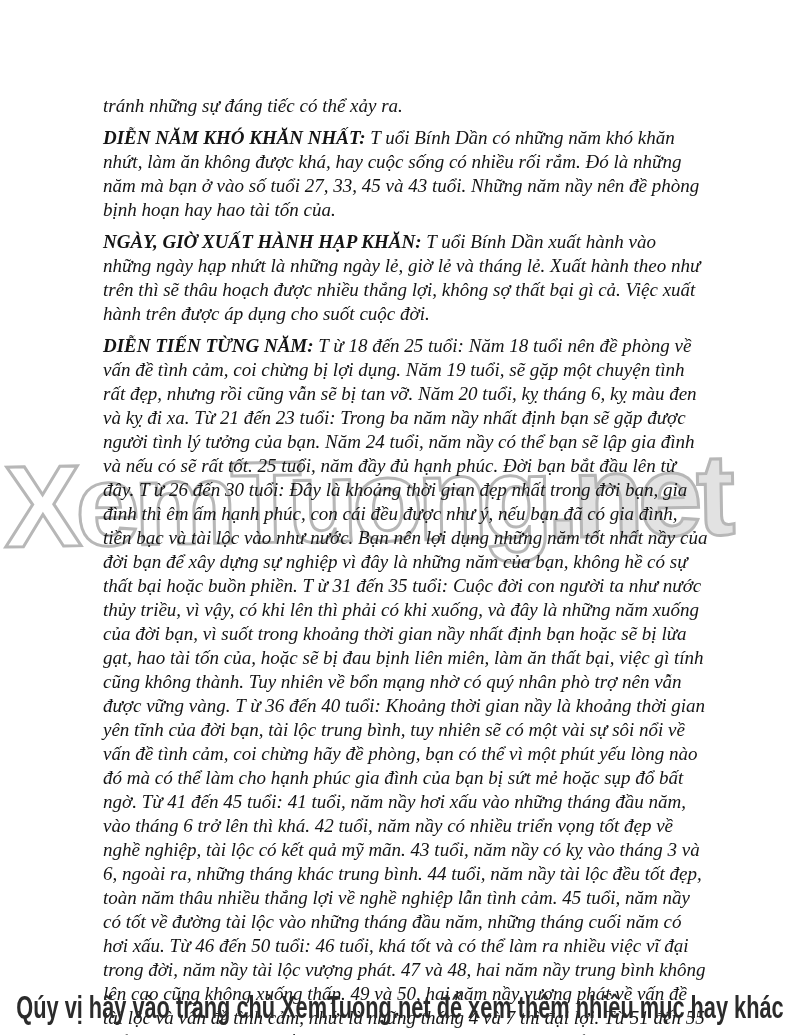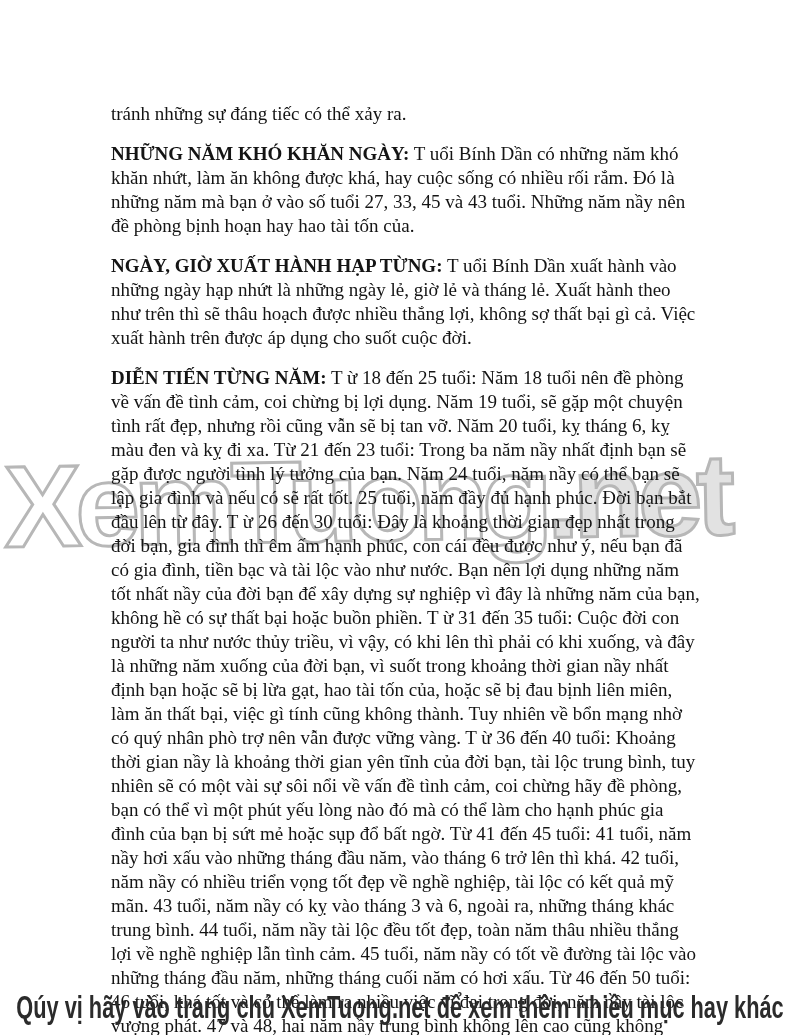--- a/index.html
+++ b/index.html
@@ -41,21 +41,21 @@
     position: absolute;
     left: 95px;
     top: 86px;
     width: 622px;
     z-index: 1;
     font-size: 19px;
     line-height: 24px;
     color: #141414;
     text-align: left;
   }
-  .doc p { margin: 16px; }
+  .doc p { margin: 8px; font-style: italic; }
   .doc b { font-weight: bold; }
 
   
   .footer {
     position: absolute;
     top: 988px;
     left: 50%;
     z-index: 2;
     transform: translateX(-50%) scaleX(0.68);
     transform-origin: center top;
@@ -69,20 +69,20 @@
 </style>
 </head>
 <body>
 
 <div class="watermark">
   <span class="wm-main">XemTuong</span><span class="wm-suffix">.net</span>
 </div>
 
 <div class="doc">
   <p><span>tránh những sự đáng tiếc có thể xảy ra.</span></p>
-  <p><b>NHỮNG NĂM KHÓ KHĂN NGÀY:</b><span> T uổi Bính Dần có những năm khó khăn nhứt, làm ăn không được khá, hay cuộc sống có nhiều rối rắm. Đó là những năm mà bạn ở vào số tuổi 27, 33, 45 và 43 tuổi. Những năm nầy nên đề phòng bịnh hoạn hay hao tài tốn của.</span></p>
-  <p><b>NGÀY, GIỜ XUẤT HÀNH HẠP TỪNG:</b><span> T uổi Bính Dần xuất hành vào những ngày hạp nhứt là những ngày lẻ, giờ lẻ và tháng lẻ. Xuất hành theo như trên thì sẽ thâu hoạch được nhiều thắng lợi, không sợ thất bại gì cả. Việc xuất hành trên được áp dụng cho suốt cuộc đời.</span></p>
+  <p><b>DIỄN NĂM KHÓ KHĂN NHẤT:</b><span> T uổi Bính Dần có những năm khó khăn nhứt, làm ăn không được khá, hay cuộc sống có nhiều rối rắm. Đó là những năm mà bạn ở vào số tuổi 27, 33, 45 và 43 tuổi. Những năm nầy nên đề phòng bịnh hoạn hay hao tài tốn của.</span></p>
+  <p><b>NGÀY, GIỜ XUẤT HÀNH HẠP KHĂN:</b><span> T uổi Bính Dần xuất hành vào những ngày hạp nhứt là những ngày lẻ, giờ lẻ và tháng lẻ. Xuất hành theo như trên thì sẽ thâu hoạch được nhiều thắng lợi, không sợ thất bại gì cả. Việc xuất hành trên được áp dụng cho suốt cuộc đời.</span></p>
   <p><b>DIỄN TIẾN TỪNG NĂM:</b><span> T ừ 18 đến 25 tuổi: Năm 18 tuổi nên đề phòng về vấn đề tình cảm, coi chừng bị lợi dụng. Năm 19 tuổi, sẽ gặp một chuyện tình rất đẹp, nhưng rồi cũng vẫn sẽ bị tan vỡ. Năm 20 tuổi, kỵ tháng 6, kỵ màu đen và kỵ đi xa. Từ 21 đến 23 tuổi: Trong ba năm nầy nhất định bạn sẽ gặp được người tình lý tưởng của bạn. Năm 24 tuổi, năm nầy có thể bạn sẽ lập gia đình và nếu có sẽ rất tốt. 25 tuổi, năm đầy đủ hạnh phúc. Đời bạn bắt đầu lên từ đây. T ừ 26 đến 30 tuổi: Đây là khoảng thời gian đẹp nhất trong đời bạn, gia đình thì êm ấm hạnh phúc, con cái đều được như ý, nếu bạn đã có gia đình, tiền bạc và tài lộc vào như nước. Bạn nên lợi dụng những năm tốt nhất nầy của đời bạn để xây dựng sự nghiệp vì đây là những năm của bạn, không hề có sự thất bại hoặc buồn phiền. T ừ 31 đến 35 tuổi: Cuộc đời con người ta như nước thủy triều, vì vậy, có khi lên thì phải có khi xuống, và đây là những năm xuống của đời bạn, vì suốt trong khoảng thời gian nầy nhất định bạn hoặc sẽ bị lừa gạt, hao tài tốn của, hoặc sẽ bị đau bịnh liên miên, làm ăn thất bại, việc gì tính cũng không thành. Tuy nhiên về bổn mạng nhờ có quý nhân phò trợ nên vẫn được vững vàng. T ừ 36 đến 40 tuổi: Khoảng thời gian nầy là khoảng thời gian yên tĩnh của đời bạn, tài lộc trung bình, tuy nhiên sẽ có một vài sự sôi nổi về vấn đề tình cảm, coi chừng hãy đề phòng, bạn có thể vì một phút yếu lòng nào đó mà có thể làm cho hạnh phúc gia đình của bạn bị sứt mẻ hoặc sụp đổ bất ngờ. Từ 41 đến 45 tuổi: 41 tuổi, năm nầy hơi xấu vào những tháng đầu năm, vào tháng 6 trở lên thì khá. 42 tuổi, năm nầy có nhiều triển vọng tốt đẹp về nghề nghiệp, tài lộc có kết quả mỹ mãn. 43 tuổi, năm nầy có kỵ vào tháng 3 và 6, ngoài ra, những tháng khác trung bình. 44 tuổi, năm nầy tài lộc đều tốt đẹp, toàn năm thâu nhiều thắng lợi về nghề nghiệp lẫn tình cảm. 45 tuổi, năm nầy có tốt về đường tài lộc vào những tháng đầu năm, những tháng cuối năm có hơi xấu. Từ 46 đến 50 tuổi: 46 tuổi, khá tốt và có thể làm ra nhiều việc vĩ đại trong đời, năm nầy tài lộc vượng phát. 47 và 48, hai năm nầy trung bình không lên cao cũng không xuống thấp. 49 và 50, hai năm nầy vượng phát về vấn đề tài lộc và vấn đề tình cảm, nhứt là những tháng 4 và 7 thì đại lợi. Từ 51 đến 55 tuổi: Khoảng thời gian nầy việc làm ăn trung bình. Năm 51 tuổi, có hao tài đôi chút. 52 tuổi, có phần thâu hoạch được nhiều tiền bạc. 53</span></p>
 </div>
 
 <div class="footer">
   <span>Qúy vị hãy vào trang chủ XemTuong.net để xem thêm nhiều mục hay khác</span>
 </div>
 
 </body></html>

